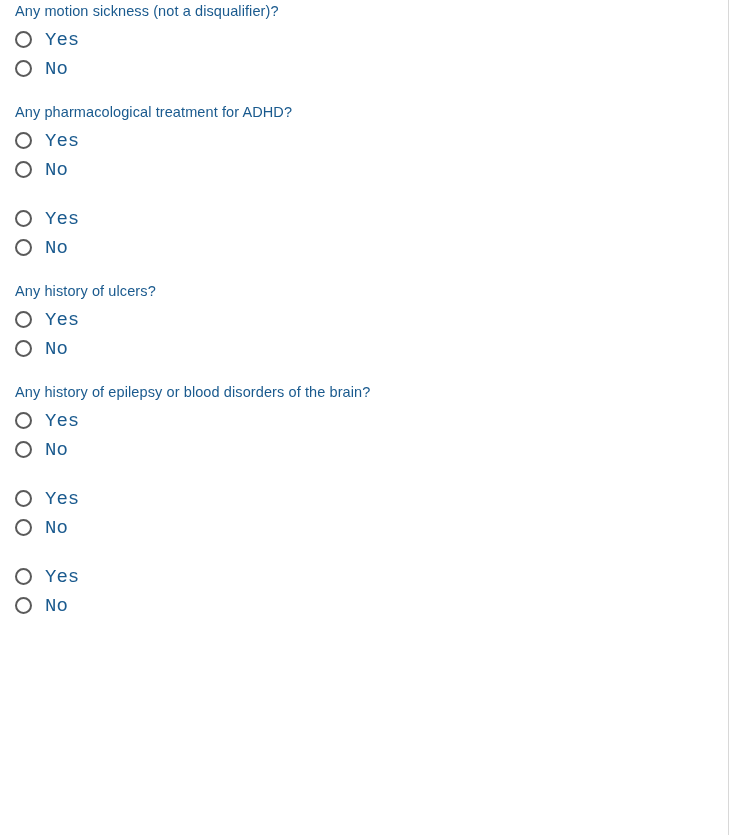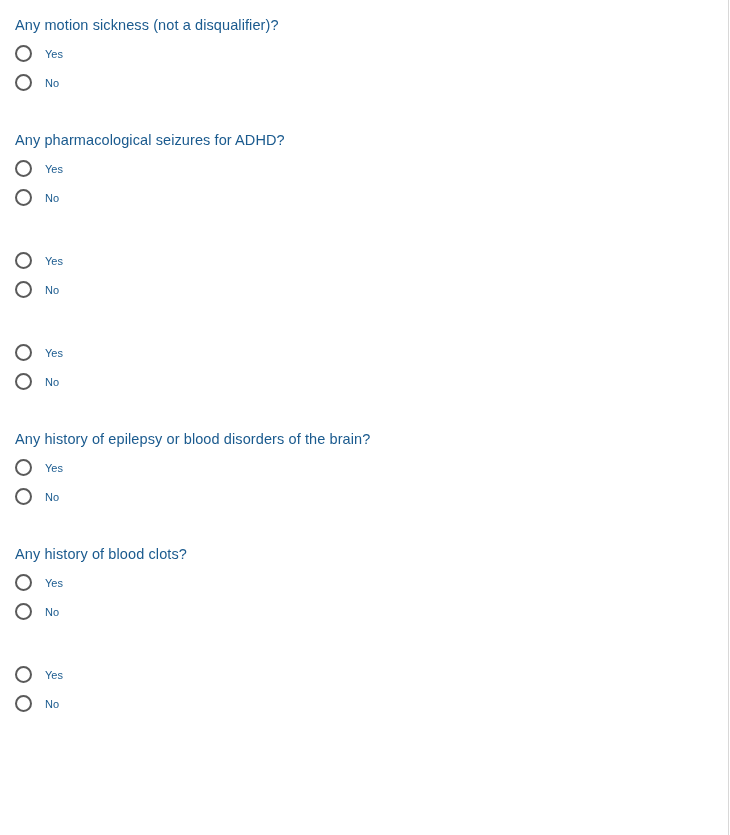--- a/index.html
+++ b/index.html
@@ -16,21 +16,21 @@
   .form-panel {
     position: relative;
     width: 729px;
     height: 835px;
     box-sizing: border-box;
     border-right: 1px solid #d8d8d8;
     background: #ffffff;
     padding: 0;
   }
   .question-block {
-    padding: 16px 0 0 15px;
+    padding: 2px 0 0 15px;
   }
   .question-block + .question-block {
     margin-top: 18px;
   }
   .question-text {
     font-size: 14.5px;
     color: #1a5a8e;
     line-height: 18px;
     margin: 0 0 5px 0;
     letter-spacing: 0.1px;
@@ -44,44 +44,80 @@
     width: 17px;
     height: 17px;
     border: 2px solid #5a5a5a;
     border-radius: 50%;
     box-sizing: border-box;
     background: #ffffff;
     margin-right: 13px;
     flex: none;
   }
   .option-label {
-    font-size: 11px;
+    font-size: 19px;
     color: #1a5a8e;
     line-height: 16px;
+    font-family: Liberation Mono, monospace;
   }
 </style>
 </head>
 <body>
 
 <div class="form-panel">
 
   <div class="question-block">
     <div class="question-text">Any motion sickness (not a disqualifier)?</div>
     <div class="option-row">
       <span class="radio"></span>
       <span class="option-label">Yes</span>
     </div>
     <div class="option-row">
       <span class="radio"></span>
       <span class="option-label">No</span>
     </div>
   </div>
 
   <div class="question-block">
-    <div class="question-text">Any pharmacological seizures for ADHD?</div>
+    <div class="question-text">Any pharmacological treatment for ADHD?</div>
+    <div class="option-row">
+      <span class="radio"></span>
+      <span class="option-label">Yes</span>
+    </div>
+    <div class="option-row">
+      <span class="radio"></span>
+      <span class="option-label">No</span>
+    </div>
+  </div>
+
+  <div class="question-block">
+    <div class="option-row">
+      <span class="radio"></span>
+      <span class="option-label">Yes</span>
+    </div>
+    <div class="option-row">
+      <span class="radio"></span>
+      <span class="option-label">No</span>
+    </div>
+  </div>
+
+  <div class="question-block">
+    <div class="question-text">Any history of ulcers?</div>
+    <div class="option-row">
+      <span class="radio"></span>
+      <span class="option-label">Yes</span>
+    </div>
+    <div class="option-row">
+      <span class="radio"></span>
+      <span class="option-label">No</span>
+    </div>
+  </div>
+
+  <div class="question-block">
+    <div class="question-text">Any history of epilepsy or blood disorders of the brain?</div>
     <div class="option-row">
       <span class="radio"></span>
       <span class="option-label">Yes</span>
     </div>
     <div class="option-row">
       <span class="radio"></span>
       <span class="option-label">No</span>
     </div>
   </div>
 
@@ -100,48 +136,13 @@
     <div class="option-row">
       <span class="radio"></span>
       <span class="option-label">Yes</span>
     </div>
     <div class="option-row">
       <span class="radio"></span>
       <span class="option-label">No</span>
     </div>
   </div>
 
-  <div class="question-block">
-    <div class="question-text">Any history of epilepsy or blood disorders of the brain?</div>
-    <div class="option-row">
-      <span class="radio"></span>
-      <span class="option-label">Yes</span>
-    </div>
-    <div class="option-row">
-      <span class="radio"></span>
-      <span class="option-label">No</span>
-    </div>
-  </div>
-
-  <div class="question-block">
-    <div class="question-text">Any history of blood clots?</div>
-    <div class="option-row">
-      <span class="radio"></span>
-      <span class="option-label">Yes</span>
-    </div>
-    <div class="option-row">
-      <span class="radio"></span>
-      <span class="option-label">No</span>
-    </div>
-  </div>
-
-  <div class="question-block">
-    <div class="option-row">
-      <span class="radio"></span>
-      <span class="option-label">Yes</span>
-    </div>
-    <div class="option-row">
-      <span class="radio"></span>
-      <span class="option-label">No</span>
-    </div>
-  </div>
-
 </div>
 
 </body></html>

